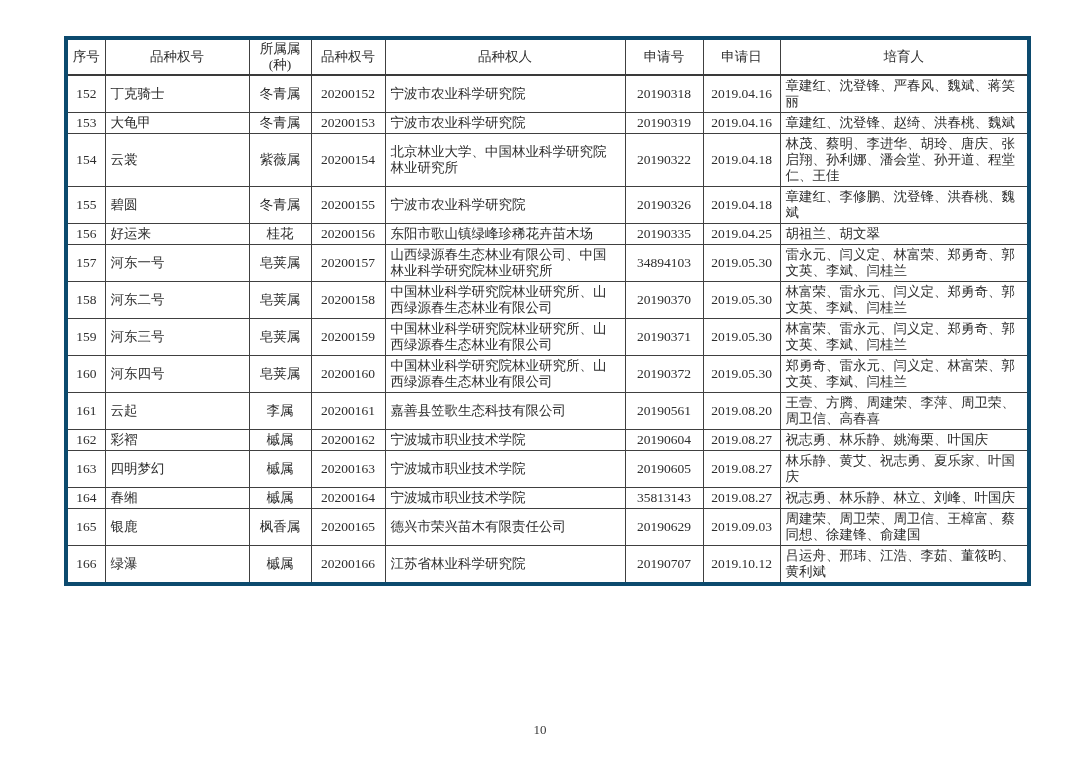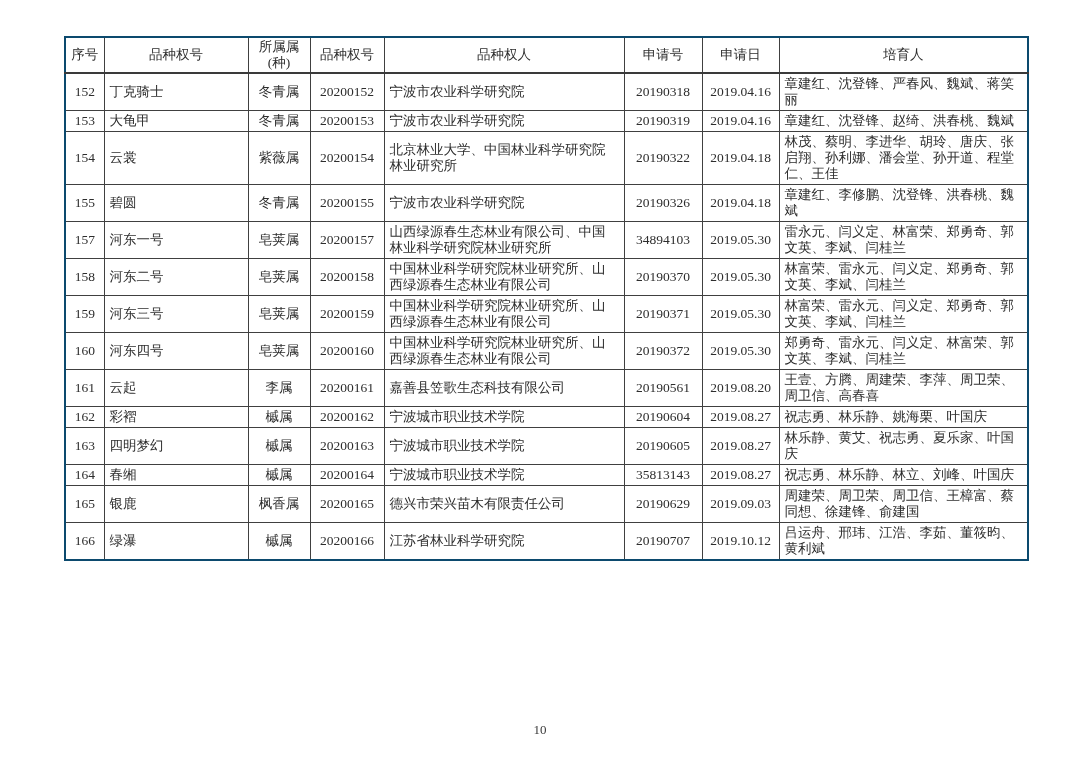--- a/index.html
+++ b/index.html
@@ -10,21 +10,21 @@
     color: #2d2d2d;
     position: relative;
   }
   .sheet { position: absolute; inset: 0; background: #ffffff; }
 
   table.variety {
     position: absolute; left: 64px; top: 36px;
     width: 963px;
     border-collapse: collapse;
     table-layout: fixed;
-    border: 2px solid #0c4a6e;
+    border: 4px solid #0c4a6e;
   }
   th, td {
     border: 1px solid #404040;
     font-size: 13.5px;
     line-height: 16px;
     padding: 2px 5px;
     vertical-align: middle;
     overflow-wrap: anywhere;
     word-break: break-all;
   }
@@ -110,20 +110,30 @@
           <td class="a-c">155</td>
           <td class="a-l">碧圆</td>
           <td class="a-c">冬青属</td>
           <td class="a-c">20200155</td>
           <td class="a-l">宁波市农业科学研究院</td>
           <td class="a-c">20190326</td>
           <td class="a-c">2019.04.18</td>
           <td class="a-l">章建红、李修鹏、沈登锋、洪春桃、魏斌</td>
         </tr>
         <tr>
+          <td class="a-c">156</td>
+          <td class="a-l">好运来</td>
+          <td class="a-c">桂花</td>
+          <td class="a-c">20200156</td>
+          <td class="a-l">东阳市歌山镇绿峰珍稀花卉苗木场</td>
+          <td class="a-c">20190335</td>
+          <td class="a-c">2019.04.25</td>
+          <td class="a-l">胡祖兰、胡文翠</td>
+        </tr>
+        <tr>
           <td class="a-c">157</td>
           <td class="a-l">河东一号</td>
           <td class="a-c">皂荚属</td>
           <td class="a-c">20200157</td>
           <td class="a-l">山西绿源春生态林业有限公司、中国林业科学研究院林业研究所</td>
           <td class="a-c">34894103</td>
           <td class="a-c">2019.05.30</td>
           <td class="a-l">雷永元、闫义定、林富荣、郑勇奇、郭文英、李斌、闫桂兰</td>
         </tr>
         <tr>

